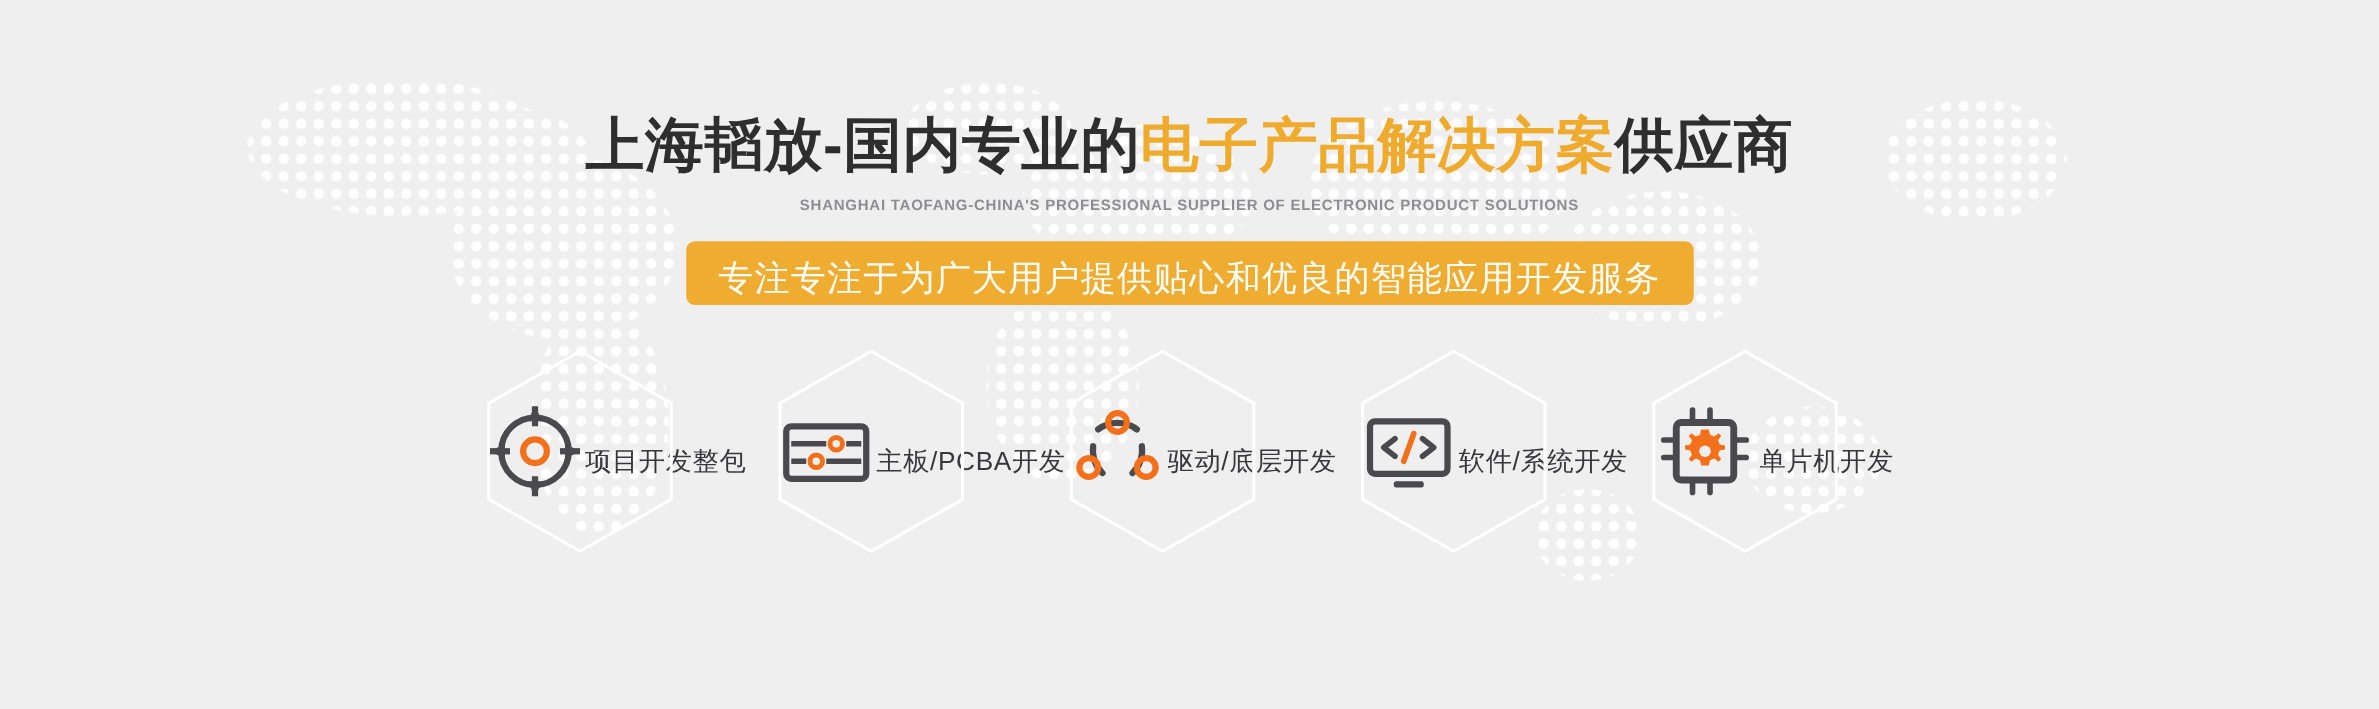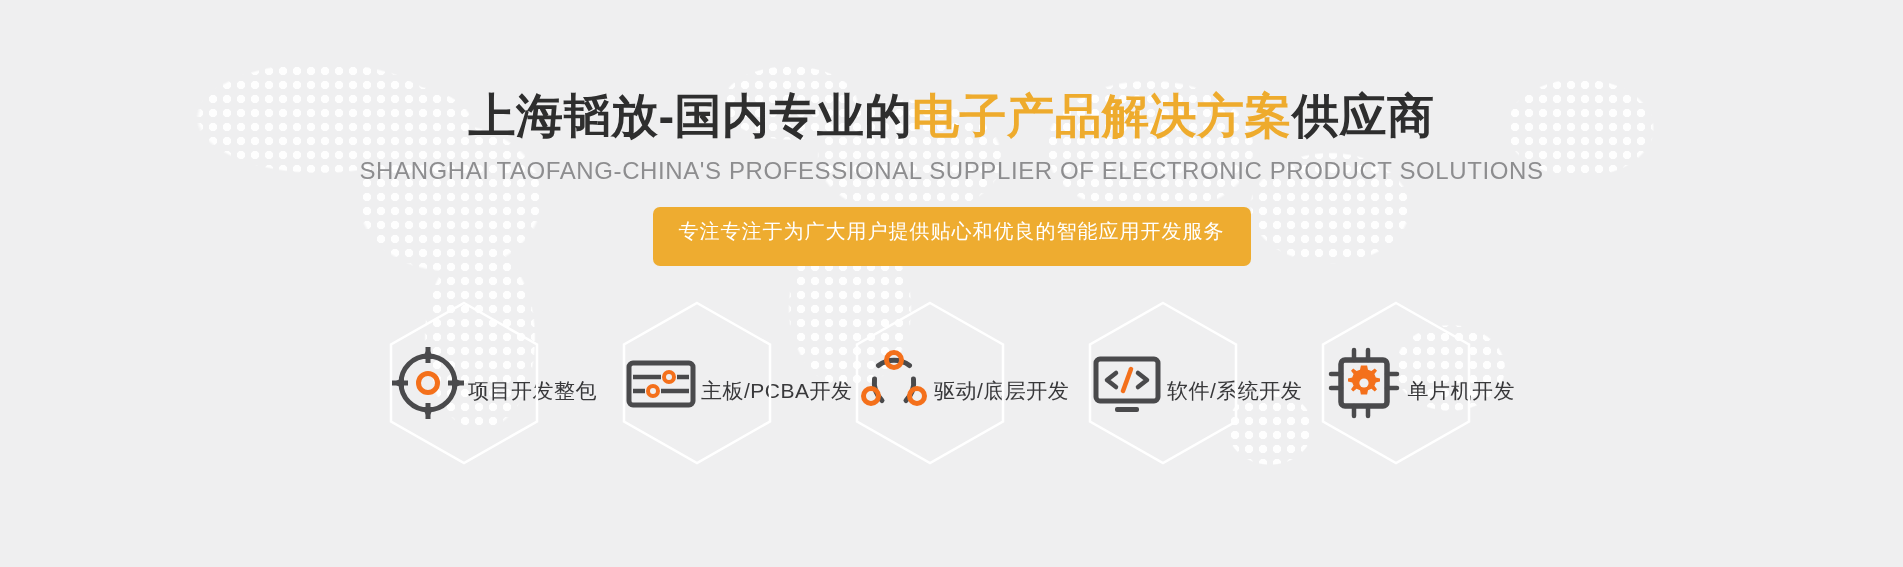--- a/index.html
+++ b/index.html
@@ -76,39 +76,39 @@
     color:#2e2e2e;
     padding-top:92px;
     white-space:nowrap;
   }
   .headline .hl-accent{color:#eeab2d;}
 
   .subtitle{
     margin:0;padding:0;
     text-align:center;
     margin-top:18px;
-    font-size:24px;
+    font-size:12px;
     letter-spacing:.6px;
     color:#8d8d8f;
-    font-weight:400;
+    font-weight:700;
     white-space:nowrap;
   }
 
   .badge-row{
     display:flex;justify-content:center;
     margin-top:22px;
   }
   .badge{
     display:inline-block;
     background:#eeac30;
     color:#ffffff;
-    font-size:20px;
+    font-size:28px;
     letter-spacing:1px;
     border-radius:7px;
-    padding:11px 26px 21px;
+    padding:11px 26px 2px;
     white-space:nowrap;
   }
 
   
   .services{
     display:flex;
     justify-content:center;
     align-items:flex-start;
     margin-top:34px;
     gap:38px;

